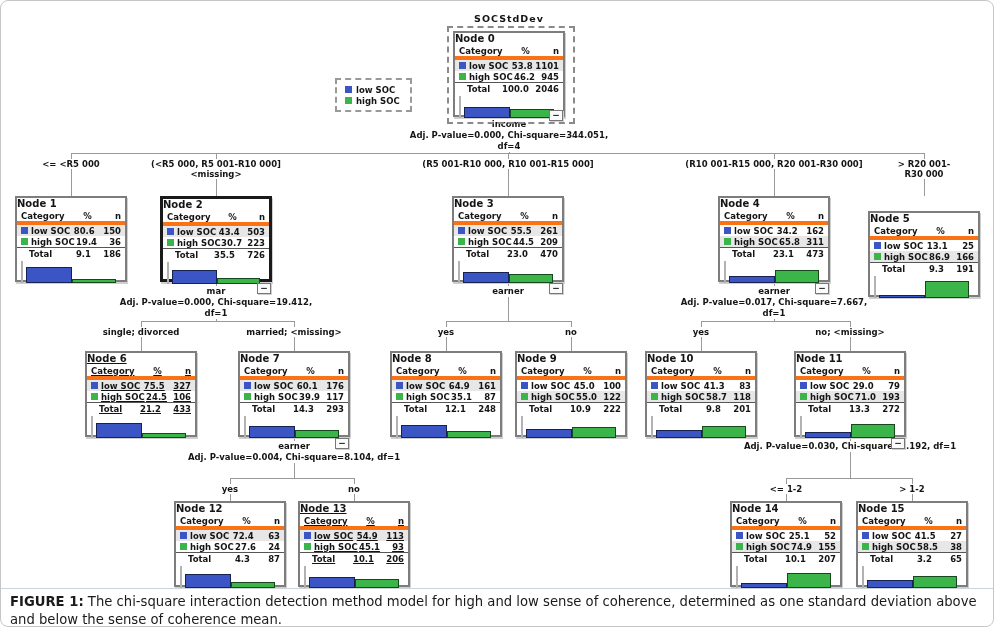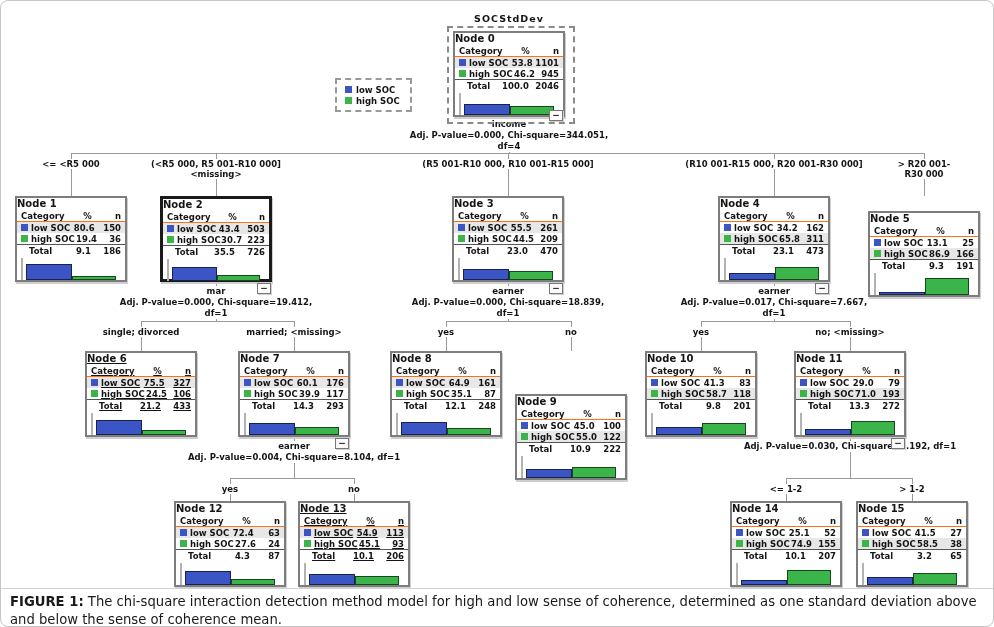--- a/index.html
+++ b/index.html
@@ -13,21 +13,21 @@
   .vline,.hline{position:absolute;background:#9a9a9a;}
   .vline{width:1px;}
   .hline{height:1px;}
   .node{
     position:absolute;box-sizing:border-box;width:112px;height:86px;background:#fff;
     border:2px solid #7d7d7d;box-shadow:1px 2px 0 #cfcfcf;font-size:8.5px;font-weight:700;
   }
   .node.selected{border:3px solid #1a1a1a;}
   .node-title{text-align:left;font-size:10px;height:12px;line-height:12px;}
   .hdr,.cat-row,.total-row{display:flex;align-items:center;padding:0 4px;}
-  .hdr{height:11px;border-bottom:1px solid #f97316;}
+  .hdr{height:11px;border-bottom:4px solid #f97316;}
   .cat-row{height:11px;}
   .cat-row.maj{background:#e7e7e7;}
   .rows{border-bottom:1px solid #555;}
   .total-row{height:12px;}
   .col-c{flex:1;display:flex;align-items:center;white-space:nowrap;}
   .col-p{width:28px;text-align:right;white-space:nowrap;}
   .col-n{width:30px;text-align:right;white-space:nowrap;}
   .swatch{width:7px;height:7px;margin-right:3px;flex:0 0 auto;}
   .total-ind{padding-left:8px;}
   .chart{position:relative;height:22px;margin:1px 4px 2px 4px;border-left:2px solid #b2b2b2;}
@@ -106,21 +106,20 @@
         <div>Adj. P-value=0.000, Chi-square=19.412, df=1</div>
       </div>
       <div class="vline" style="left: 507px; top: 281px; height: 39px;"></div>
       <div class="hline" style="left: 445px; top: 320px; width: 125px;"></div>
       <div class="vline" style="left: 445px; top: 320px; height: 30px;"></div>
       <div class="branch-label" style="left: 445px; top: 326px;">yes</div>
       <div class="vline" style="left: 570px; top: 320px; height: 30px;"></div>
       <div class="branch-label" style="left: 570px; top: 326px;">no</div>
       <div class="split-label" style="left: 507px; top: 285px; max-width: 215px; width: 215px;">
         <div>earner</div>
-        <div>Adj. P-value=0.000, Chi-square=18.839, df=1</div>
       </div>
       <div class="vline" style="left: 773px; top: 281px; height: 39px;"></div>
       <div class="hline" style="left: 700px; top: 320px; width: 149px;"></div>
       <div class="vline" style="left: 700px; top: 320px; height: 30px;"></div>
       <div class="branch-label" style="left: 700px; top: 326px;">yes</div>
       <div class="vline" style="left: 849px; top: 320px; height: 30px;"></div>
       <div class="branch-label" style="left: 849px; top: 326px;">no; &lt;missing&gt;</div>
       <div class="split-label" style="left: 773px; top: 285px; max-width: 210px; width: 210px;">
         <div>earner</div>
         <div>Adj. P-value=0.017, Chi-square=7.667, df=1</div>
@@ -453,21 +452,21 @@
         <div class="total-row">
           <span class="col-c total-ind">Total</span>
           <span class="col-p">12.1</span>
           <span class="col-n">248</span>
         </div>
         <div class="chart">
           <div class="bar low" style="background: rgb(59, 85, 196); height: 13px;"></div>
           <div class="bar high" style="background: rgb(59, 181, 74); height: 7px;"></div>
         </div>
       </div>
-      <div class="node" style="left: 514px; top: 350px; margin-top: 43px;">
+      <div class="node" style="left: 514px; top: 350px;">
         <div class="node-title">Node 9</div>
         <div class="hdr">
           <span class="col-c">Category</span>
           <span class="col-p">%</span>
           <span class="col-n">n</span>
         </div>
         <div class="rows">
           <div class="cat-row">
             <span class="col-c">
               <span class="swatch" style="background: rgb(59, 85, 196);"></span>

